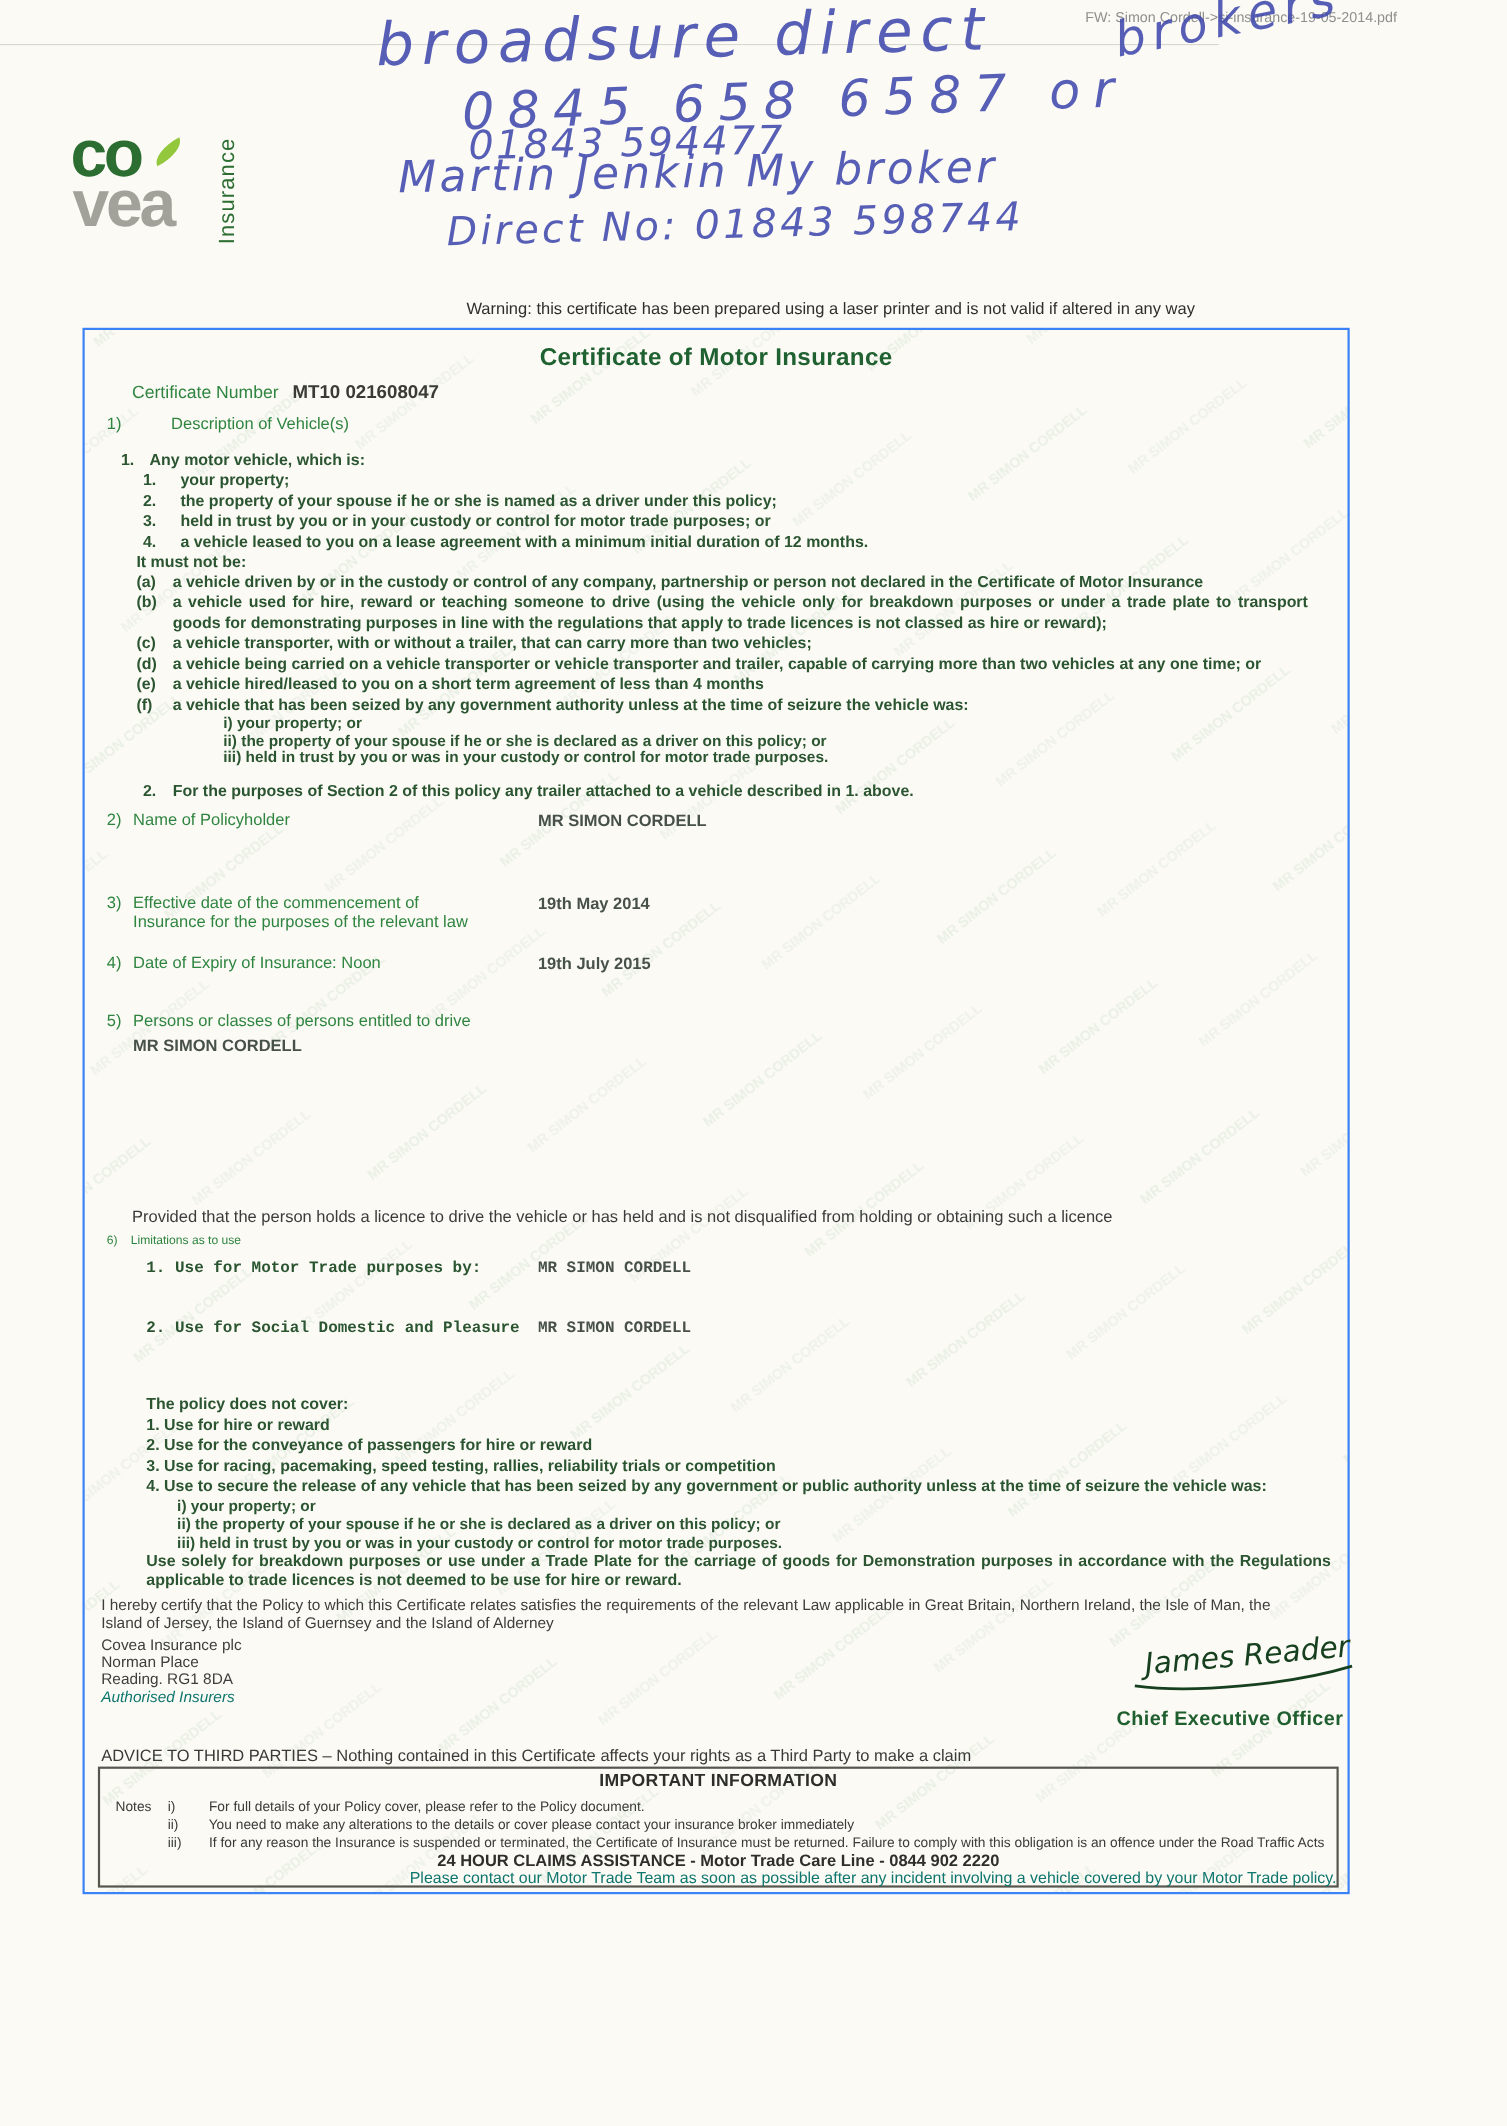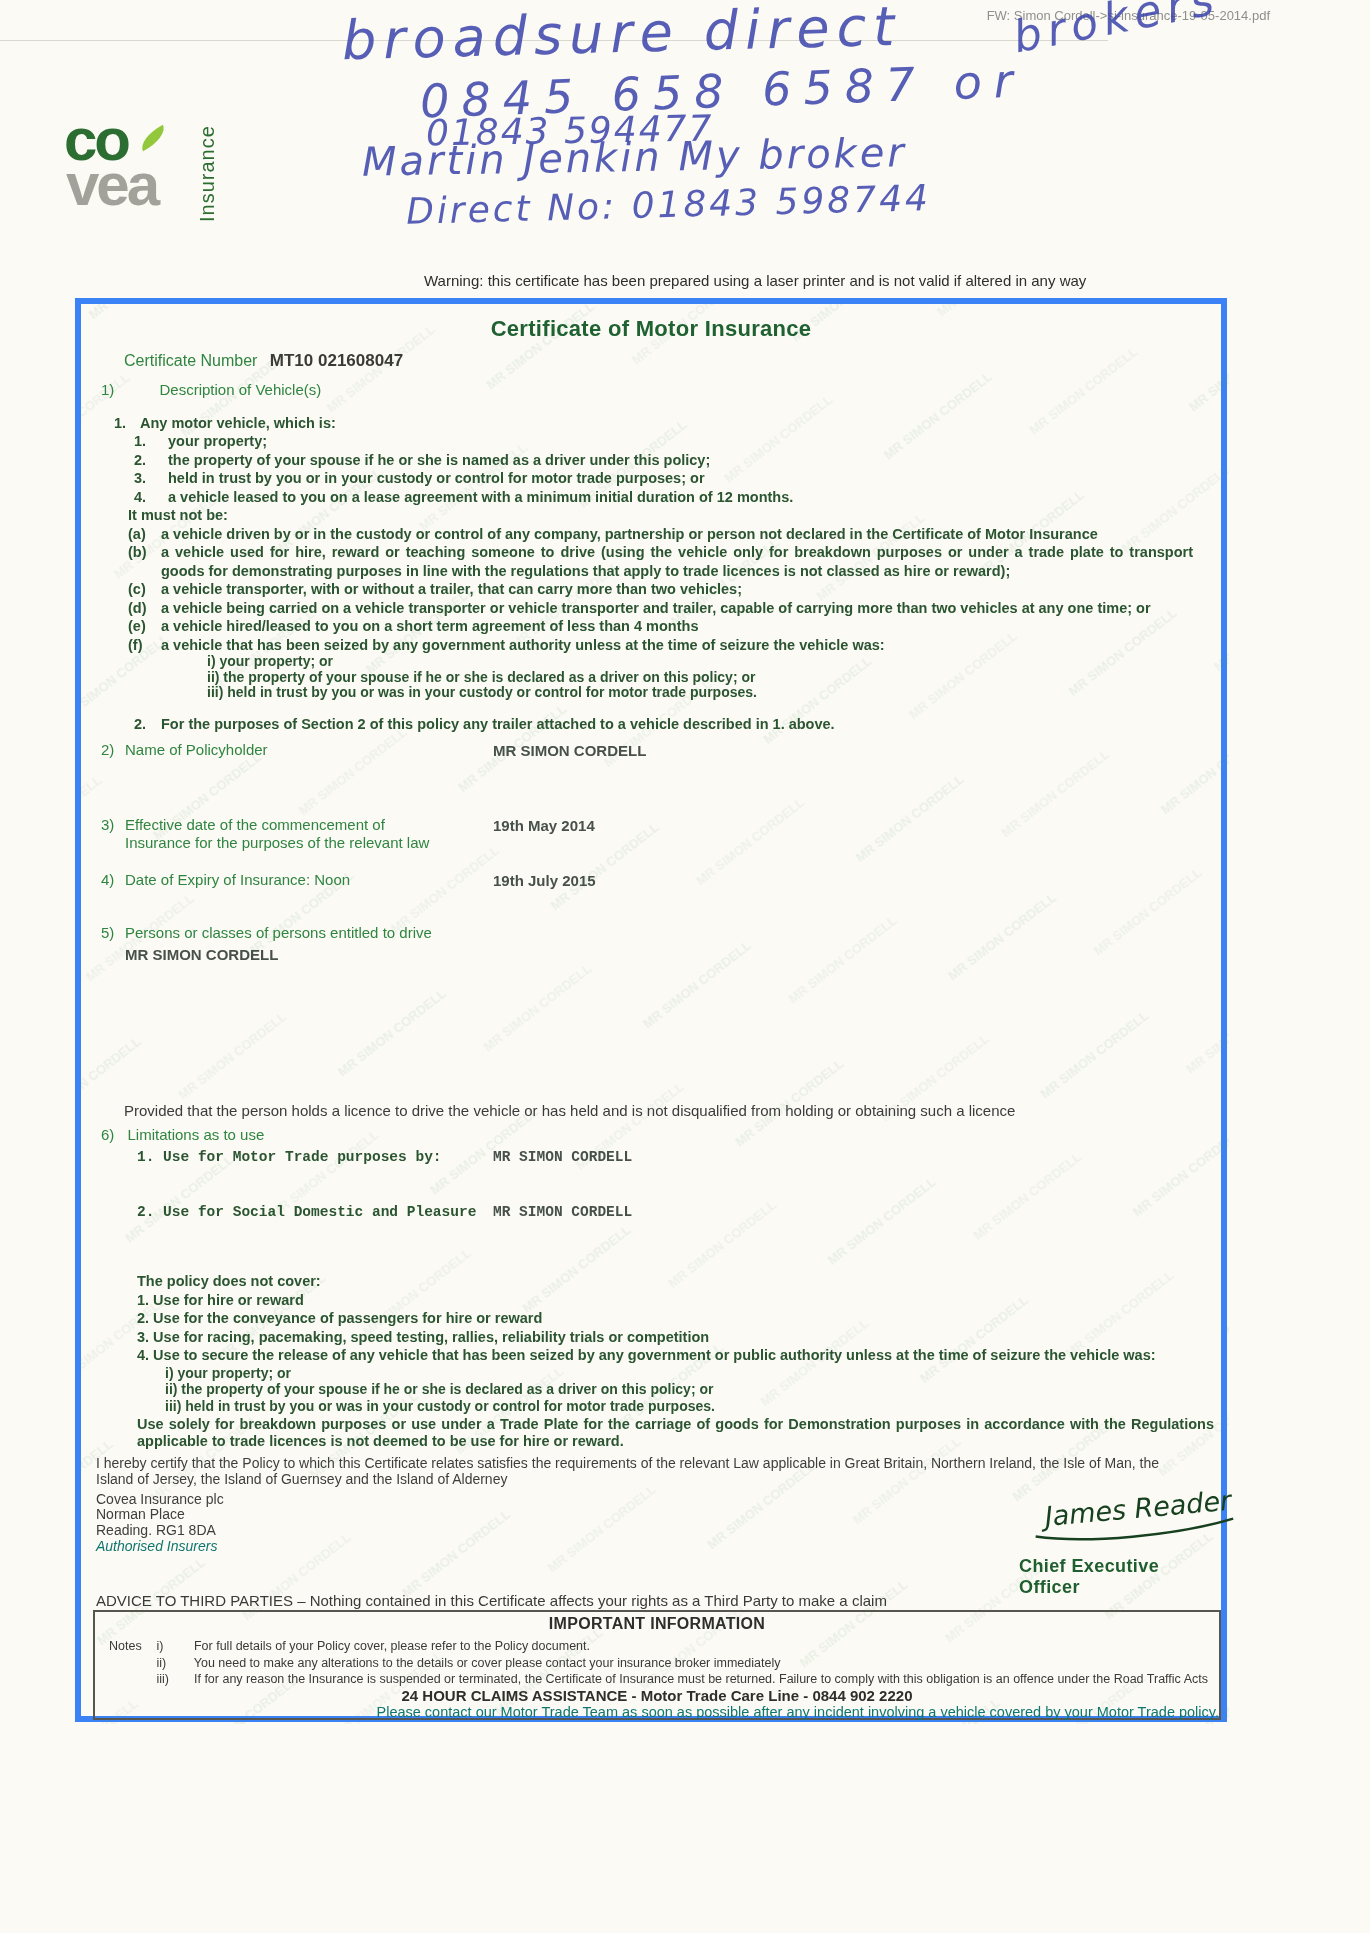--- a/index.html
+++ b/index.html
@@ -34,21 +34,21 @@
            letter-spacing:-3px;line-height:1;}
   .logo-leaf{position:absolute;left:74px;top:21px;width:30px;height:14px;background:#93c83d;
            border-radius:100% 0 100% 0;transform:rotate(-28deg);}
   .logo-vertical{position:absolute;left:132px;top:2px;height:110px;writing-mode:vertical-rl;
            transform:rotate(180deg);font-size:20px;color:#2c6e31;letter-spacing:1px;}
 
   .warning{position:absolute;left:424px;top:272px;font-size:15px;color:#2e2e2c;}
 
   
   .cert-box{position:absolute;left:75px;top:298px;width:1152px;height:1424px;
-            border:6px solid #3b82f6;box-sizing:border-box;background:transparent;}
+            border:2px solid #3b82f6;box-sizing:border-box;background:transparent;}
   .wm{position:absolute;left:0;top:0;z-index:0;}
 
   .cert-title{position:absolute;z-index:1;top:12px;left:0;width:100%;text-align:center;
               font-size:22px;font-weight:bold;color:#1f6130;letter-spacing:.3px;}
   .cert-number{position:absolute;z-index:1;left:43px;top:47px;font-size:16px;}
   .cert-number .lbl{color:#2f8540;}
   .cert-number .val{color:#3b3b36;font-weight:bold;font-size:17px;margin-left:8px;}
 
   .sec-num{color:#2f8540;}
   .sec-label{color:#2f8540;}
@@ -78,21 +78,21 @@
   
   .kv{position:absolute;z-index:1;left:20px;width:1112px;font-size:15px;}
   .kv .knum{position:absolute;left:0;top:0;color:#2f8540;}
   .kv .klab{position:absolute;left:24px;top:0;color:#2f8540;width:345px;line-height:17.5px;}
   .kv .kval{position:absolute;left:392px;top:1px;font-weight:bold;color:#47514a;}
   .kv2{top:437px;} .kv3{top:512px;} .kv4{top:567px;} .kv5{top:620px;}
   .kv5 .kval5{position:absolute;left:24px;top:22px;font-weight:bold;color:#47514a;}
 
   .proviso{position:absolute;z-index:1;left:43px;top:798px;font-size:15px;color:#3b3b3b;}
 
-  .sec6-head{position:absolute;z-index:1;left:20px;top:822px;font-size:15px;}
+  .sec6-head{position:absolute;z-index:1;left:20px;top:822px;font-size:11px;}
   .sec6-head .sec-label{margin-left:24px;position:absolute;left:0;}
   .use-row{position:absolute;z-index:1;left:56px;width:1075px;font-weight:bold;
            color:#2b5531;font-size:14.5px;line-height:17px;font-family:Liberation Mono, monospace;}
   .use1{top:845px;} .use2{top:900px;}
   .use-row .uval{position:absolute;left:356px;top:0;color:#47514a;}
 
   .npc{position:absolute;z-index:1;left:56px;top:968px;width:1077px;font-weight:bold;
        color:#2b5531;font-size:14.5px;line-height:18.5px;}
   .npc .sub6{margin-left:28px;line-height:16.5px;font-size:14px;}
   .npc .bnote{text-align:justify;line-height:17px;margin-top:2px;}

